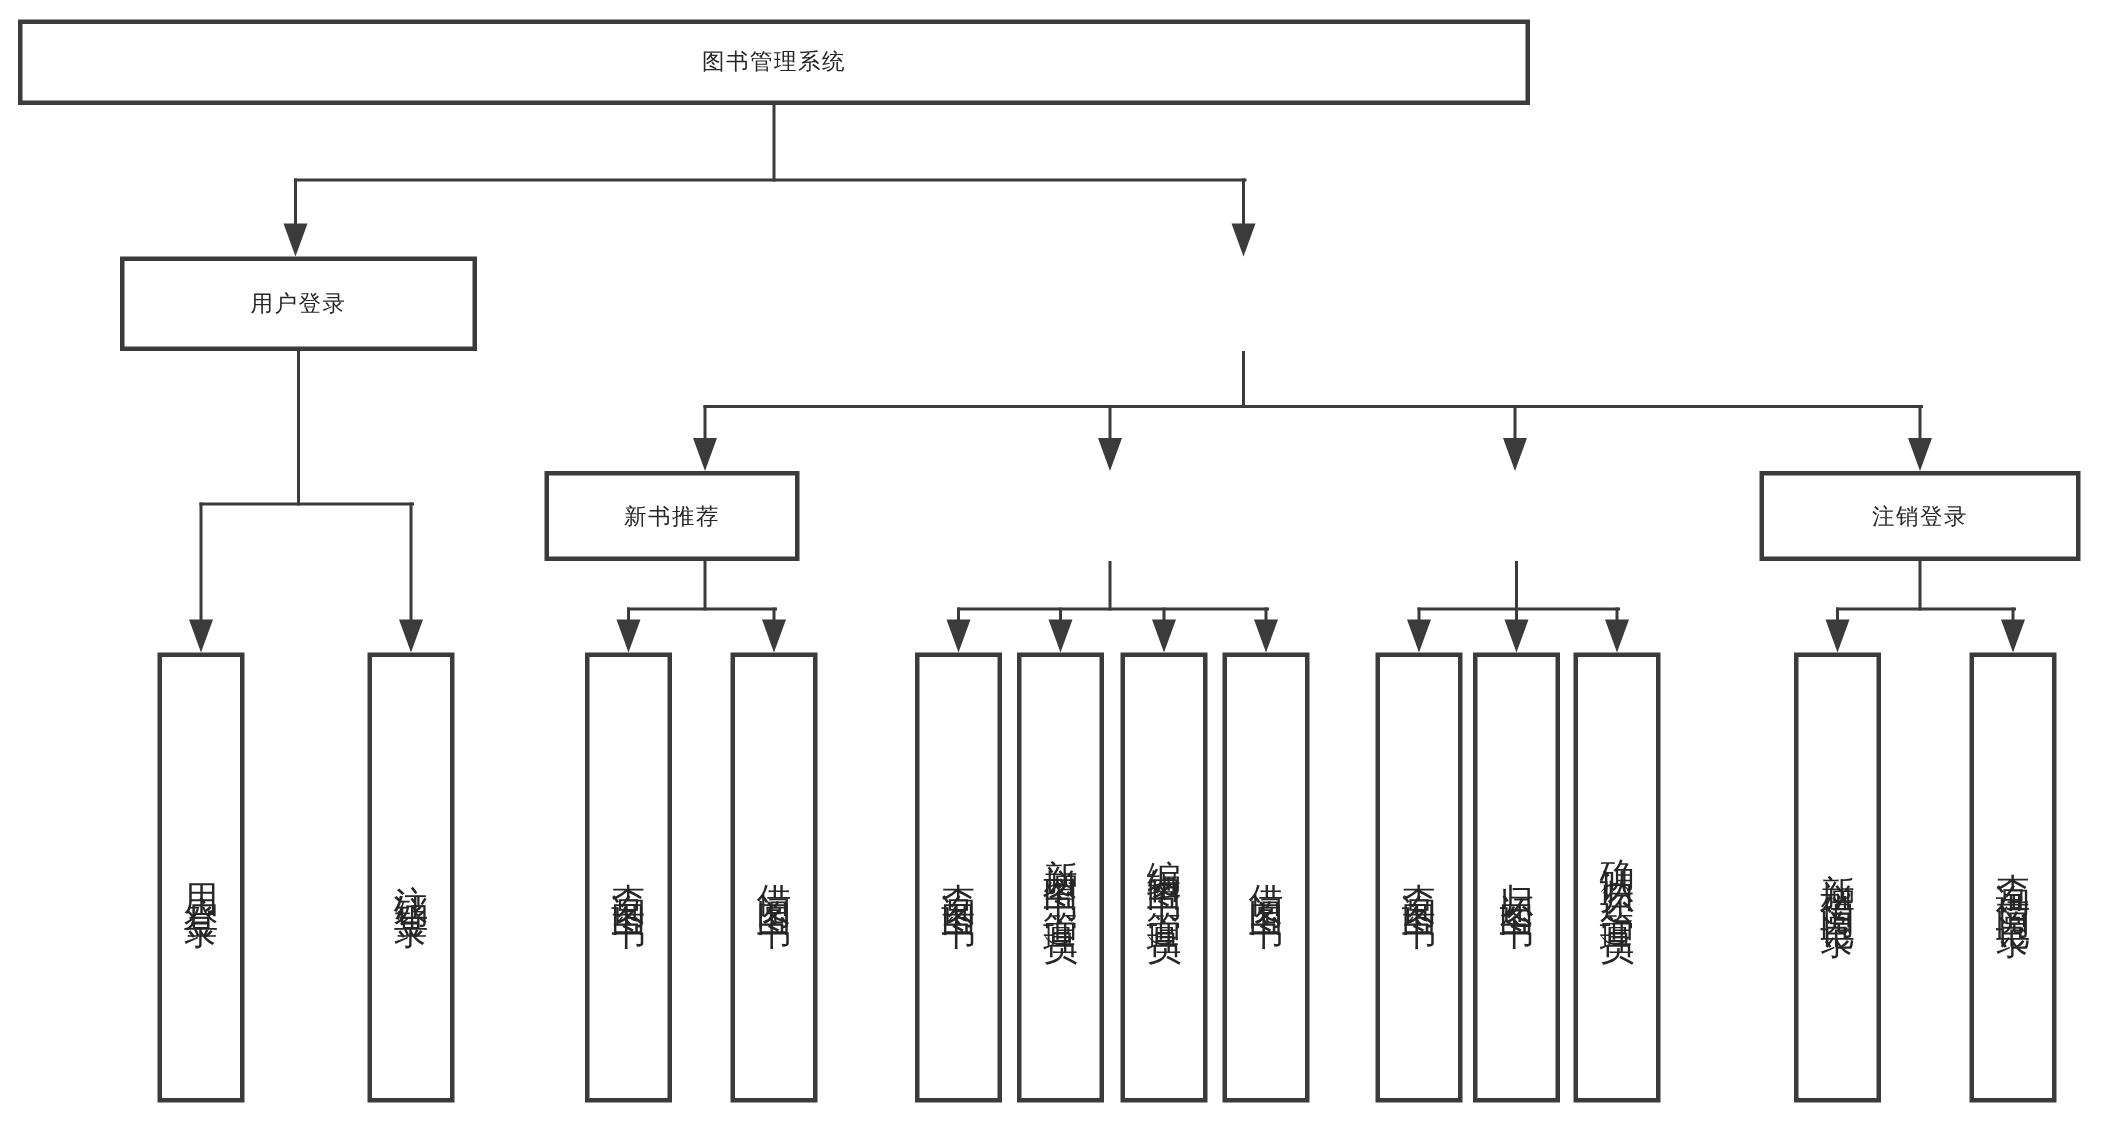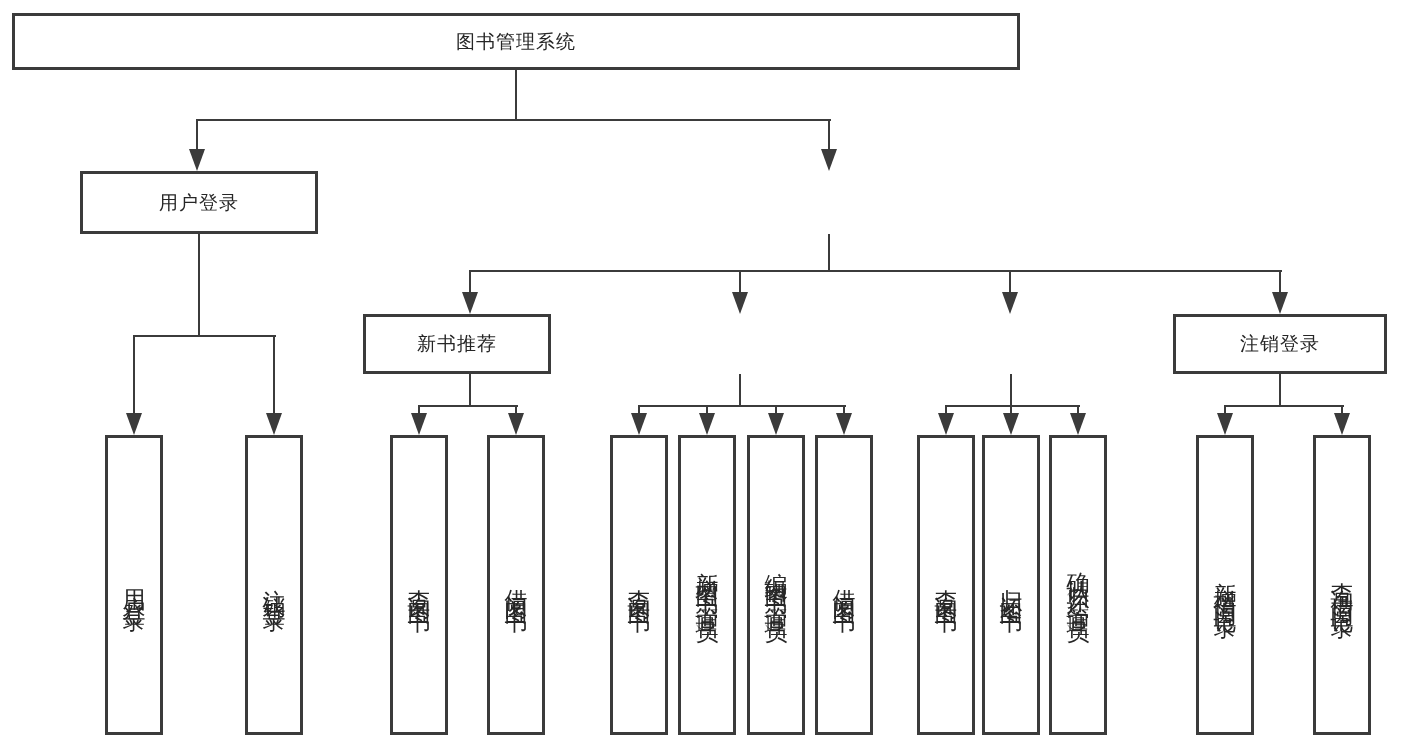--- a/index.html
+++ b/index.html
@@ -3,21 +3,21 @@
 <meta charset="utf-8">
 <style>
   html,body{margin:0;padding:0;background:#fff;}
   #canvas{
     position:relative;width:1405px;height:747px;background:#ffffff;overflow:hidden;
     font-family:"Liberation Sans","DejaVu Sans",sans-serif;
   }
   .box{
     position:absolute;background:#fff;border:3px solid #3b3b3b;box-sizing:border-box;
     display:flex;align-items:center;justify-content:center;
-    font-size:19px;color:#262626;letter-spacing:1px;
+    font-size:15px;color:#262626;letter-spacing:1px;
   }
   .leafbox{
     position:absolute;background:#fff;border:3px solid #3b3b3b;box-sizing:border-box;
     display:flex;align-items:center;justify-content:center;
     width:58px;top:435px;height:300px;
   }
   .leafbox span{
     writing-mode:vertical-rl;text-orientation:mixed;
     font-size:23px;color:#262626;letter-spacing:7px;line-height:1;
     white-space:nowrap;
@@ -44,21 +44,21 @@
 
   <div class="box" style="left:12px;top:13px;width:1008px;height:57px;">
     <span>图书管理系统</span>
   </div>
 
   <div class="box" style="left:80px;top:171px;width:238px;height:63px;">
     <span>用户登录</span>
   </div>
 
 
-  <div class="box" style="left:363px;top:314px;width:188px;height:60px;">
+  <div class="box" style="left:363px;top:314px;width:170px;height:60px;">
     <span>新书推荐</span>
   </div>
 
 
 
   <div class="box" style="left:1173px;top:314px;width:214px;height:60px;">
     <span>注销登录</span>
   </div>
 
   <div class="leafbox" style="left:105px;">

